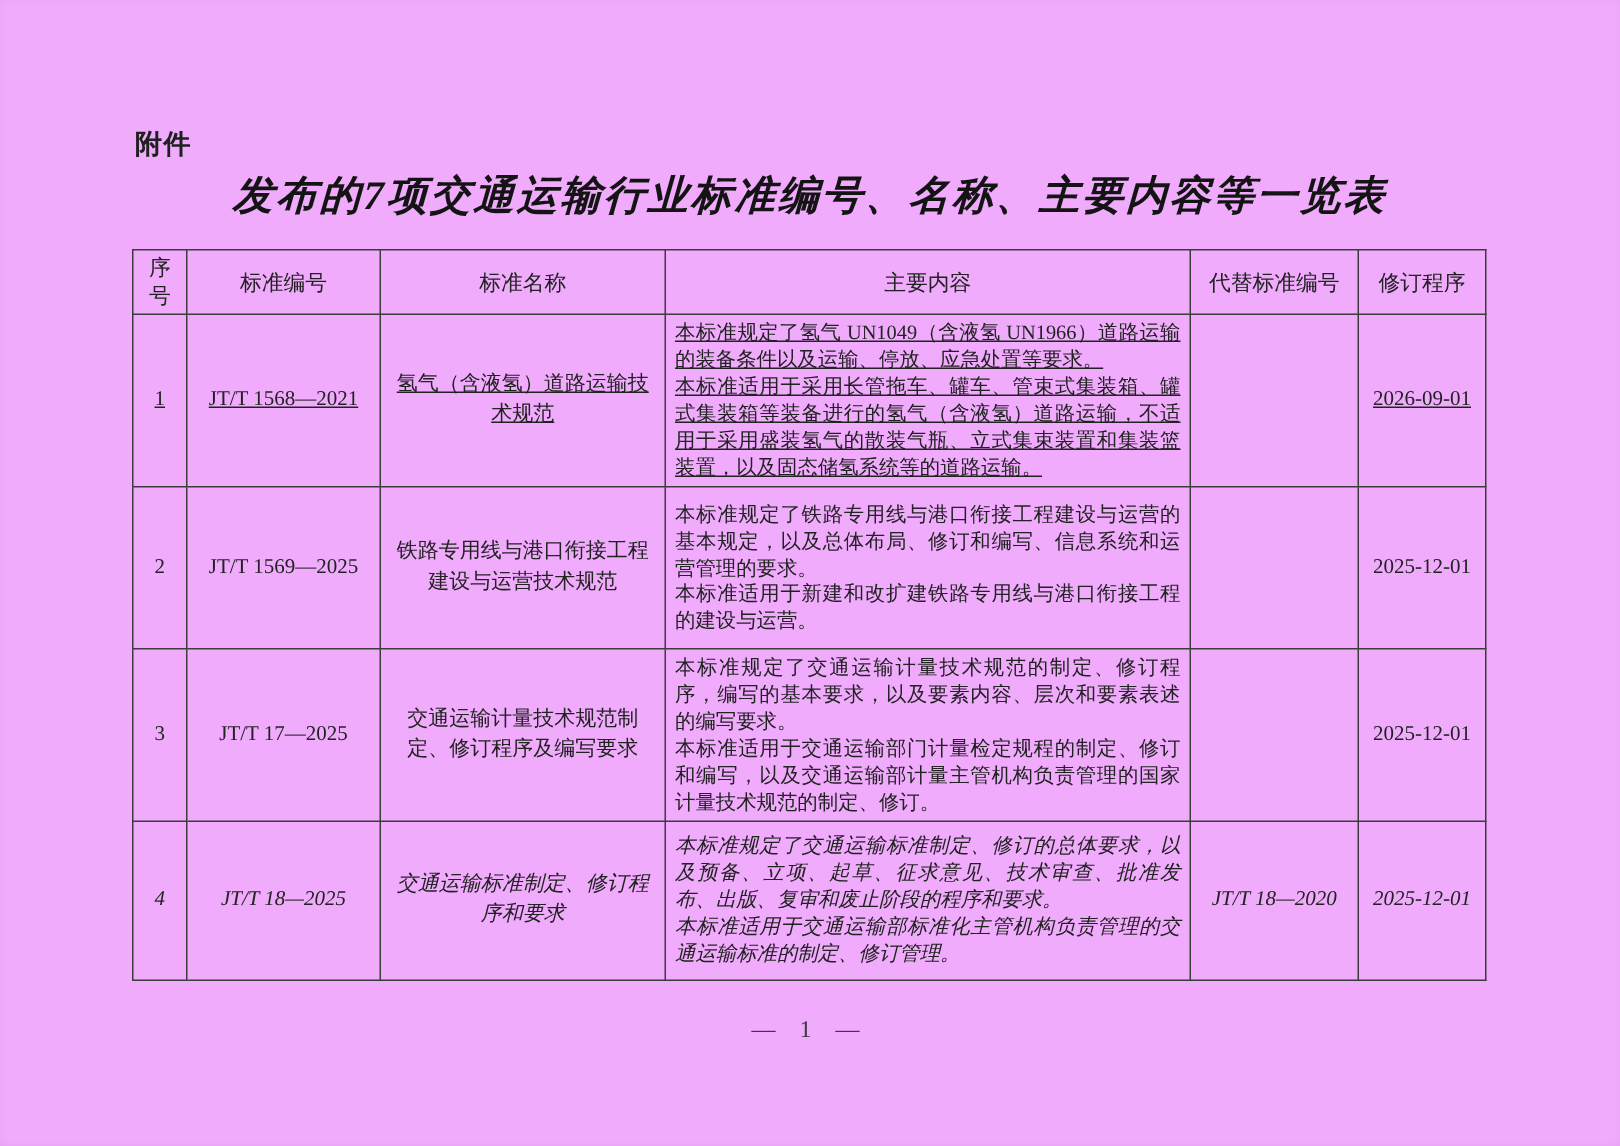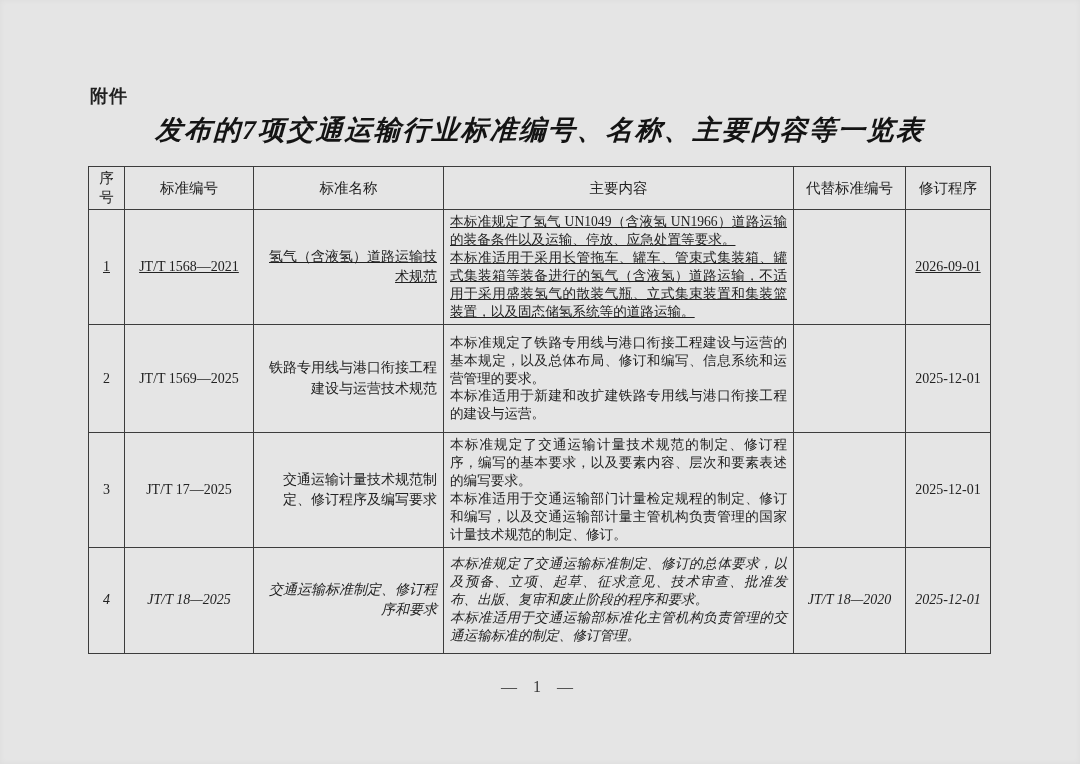--- a/index.html
+++ b/index.html
@@ -4,21 +4,21 @@
 <style>
   html, body {
     margin: 0;
     padding: 0;
     background: #ffffff;
   }
   .page {
     position: relative;
     width: 1080px;
     height: 764px;
-    background: #e5e5e5;
+    background: #f0abfc;
     font-family: "Liberation Serif", "DejaVu Serif", serif;
     color: #1f1f1f;
     overflow: hidden;
     box-shadow: inset 0 0 6px rgba(0,0,0,0.04);
   }
   .attachment {
     position: absolute;
     left: 90px;
     top: 84px;
     font-family: "Liberation Sans", "DejaVu Sans", sans-serif;
@@ -62,21 +62,21 @@
     font-weight: 400;
     font-size: 14.5px;
     text-align: center;
     height: 37px;
     padding: 2px 4px;
   }
   td.c-seq, td.c-code, td.c-replace, td.c-date {
     text-align: center;
   }
   td.c-name {
-    text-align: right;
+    text-align: center;
     line-height: 1.45;
     padding-left: 8px;
     padding-right: 8px;
   }
   td.c-content {
     text-align: justify;
     vertical-align: middle;
     line-height: 1.32;
     font-size: 13.6px;
     padding: 4px 7px;

